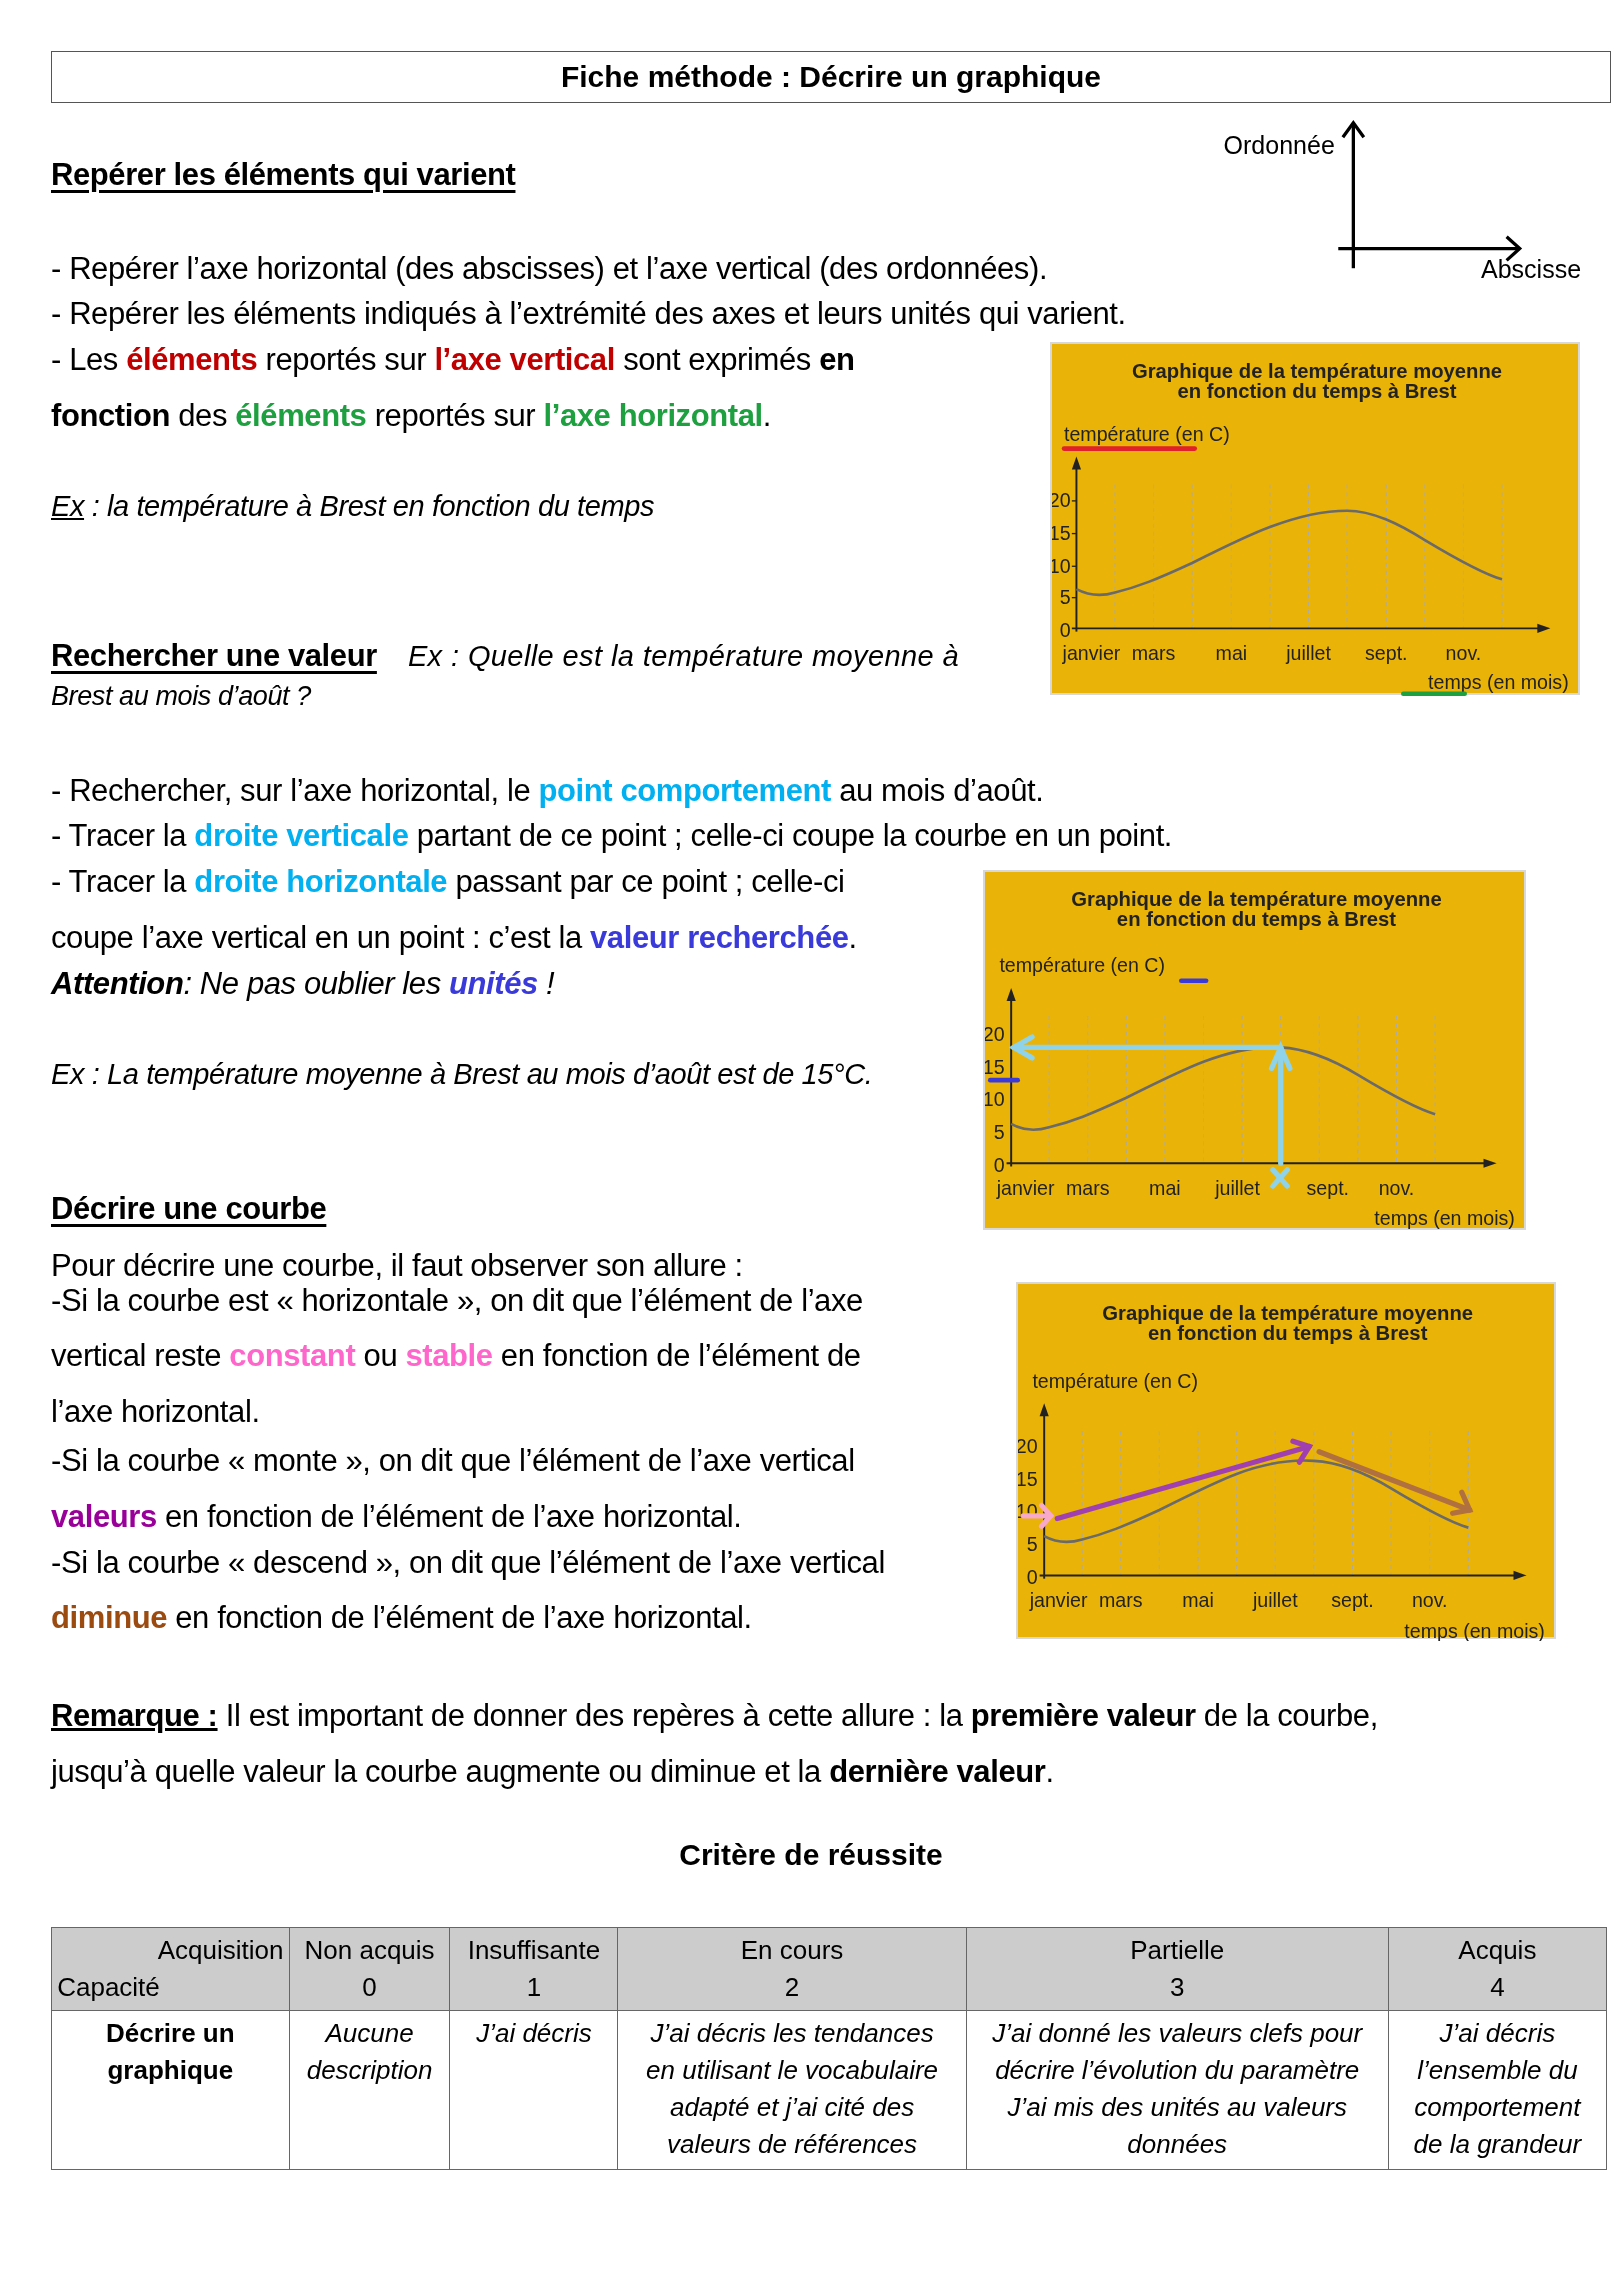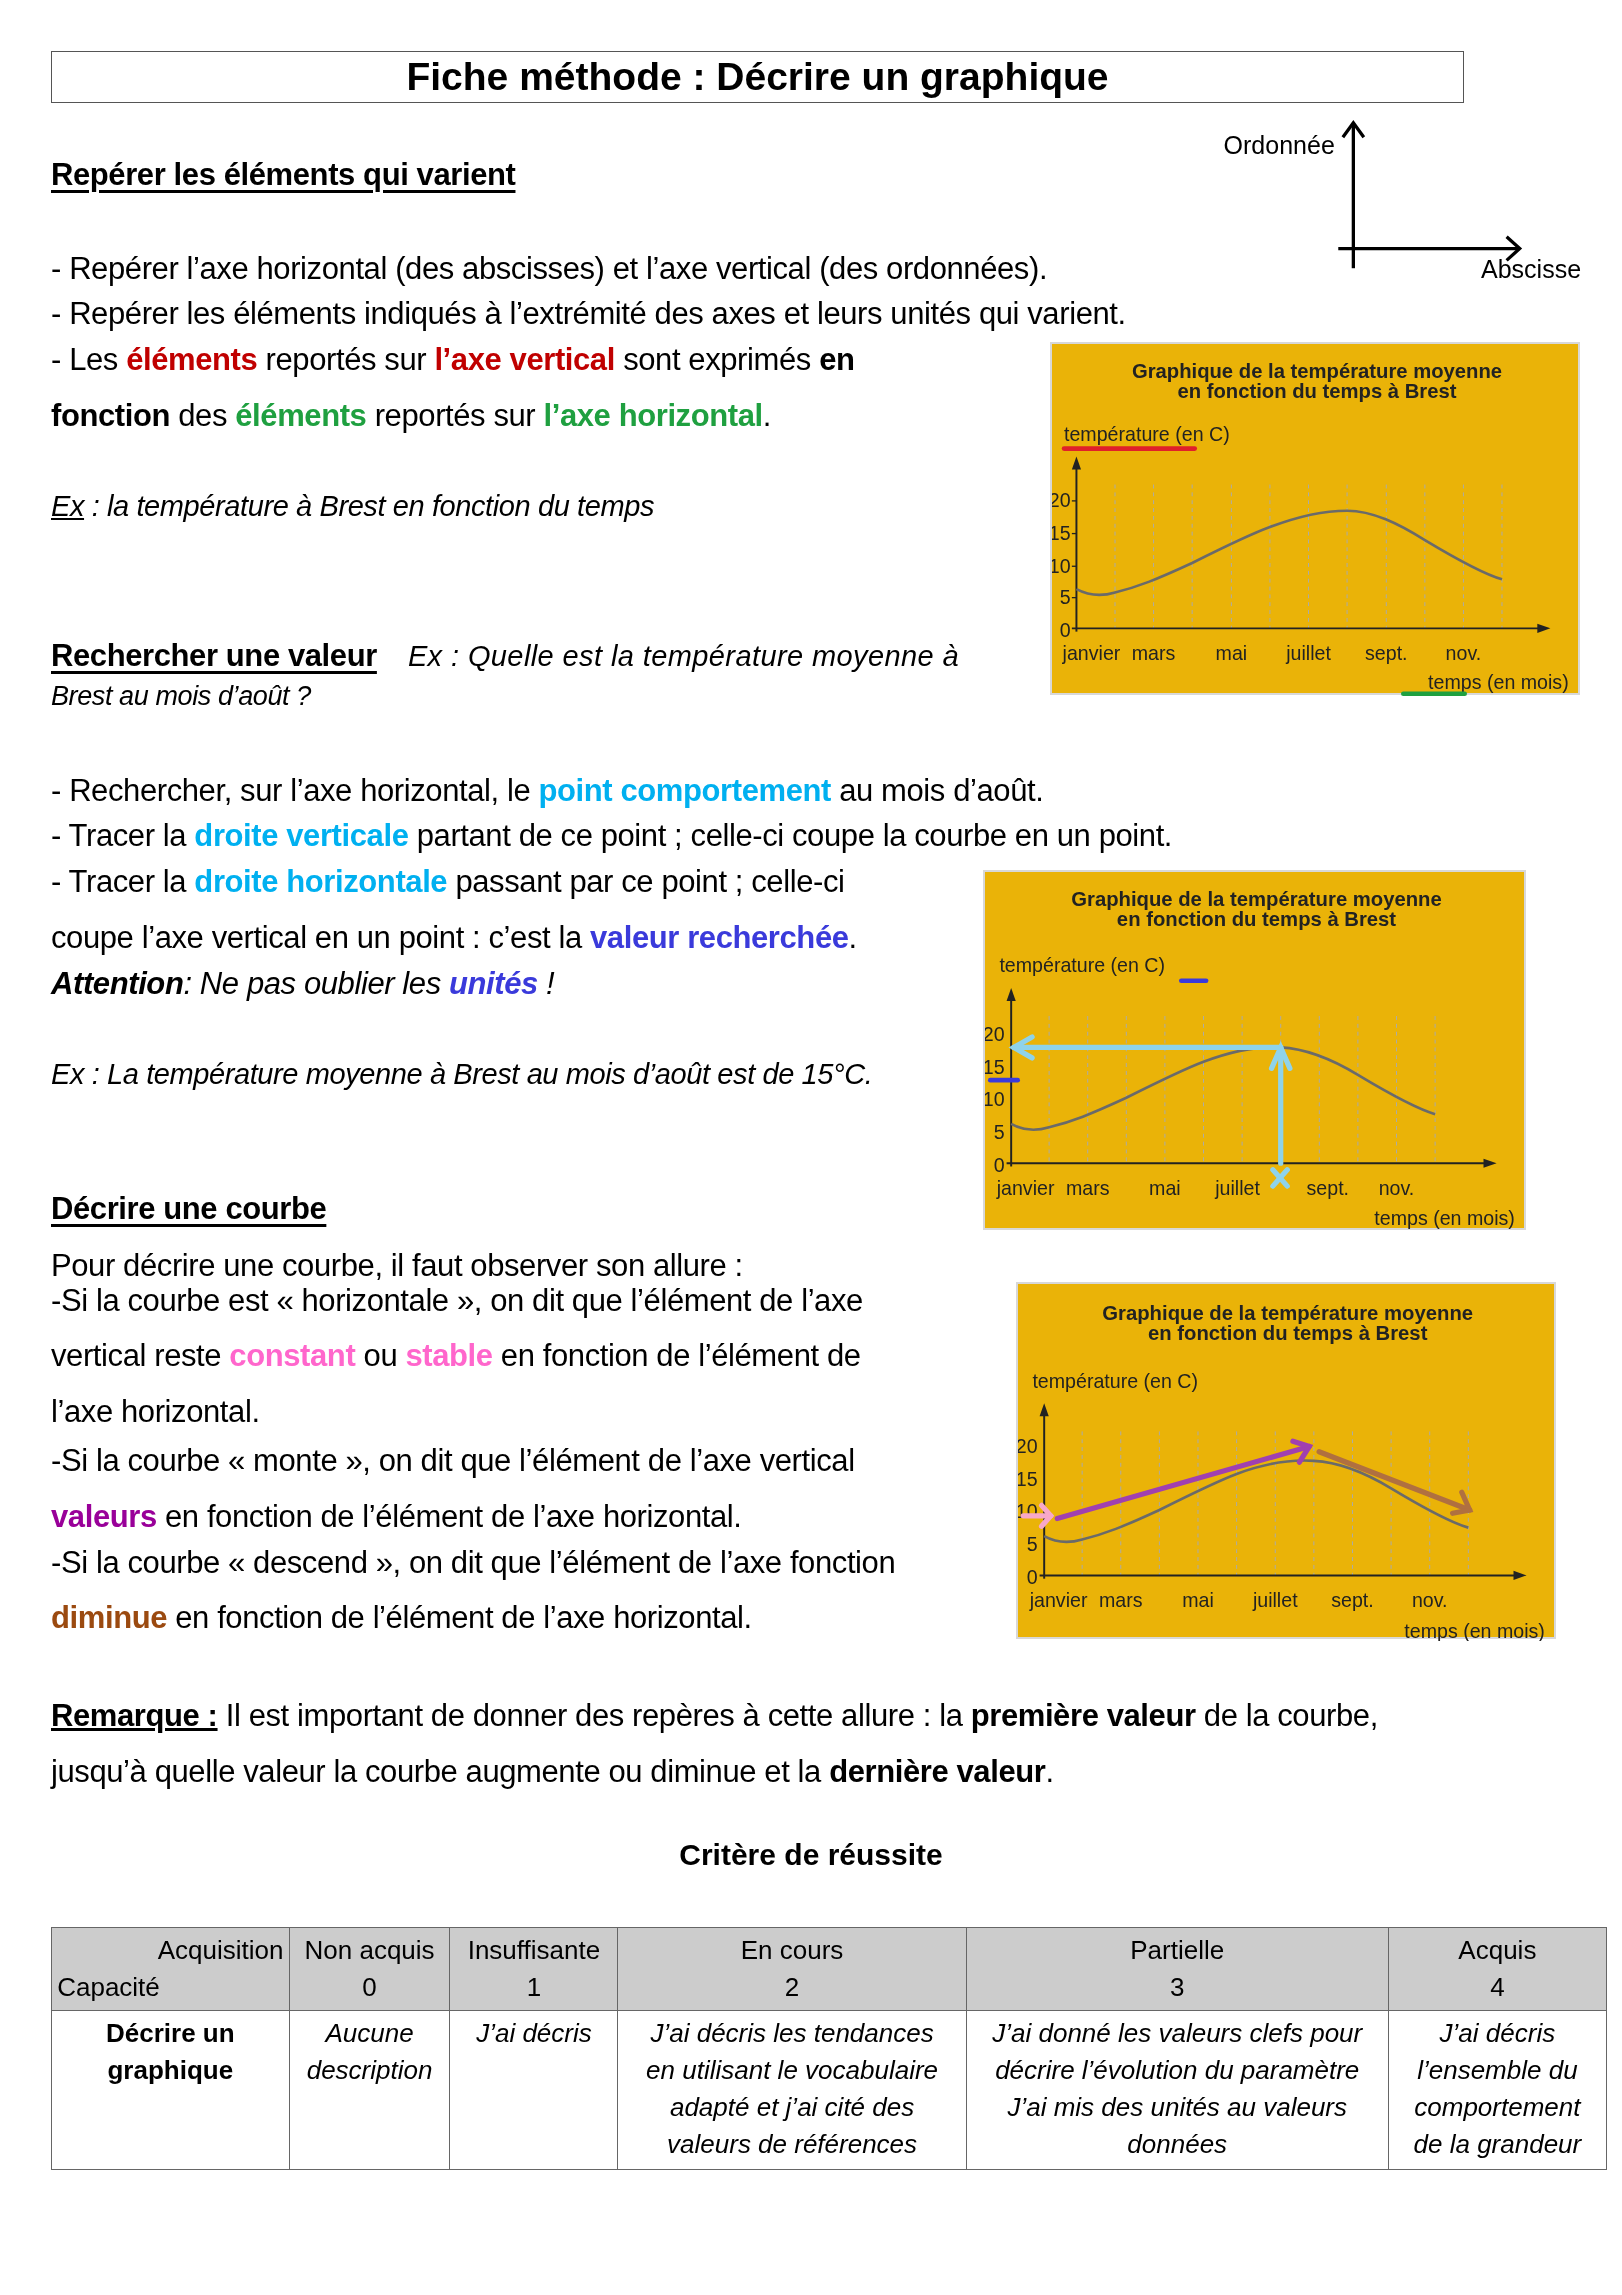--- a/index.html
+++ b/index.html
@@ -1,20 +1,20 @@
 <!DOCTYPE html>
 <html style="font-size:10.5px"><head>
 <meta charset="utf-8">
 <style>
   html, body { margin:0; padding:0; background:#ffffff; }
   body { width:1622px; height:2295px; position:relative; overflow:hidden;
          font-family:"Liberation Sans", sans-serif; color:#000; }
   .abs { position:absolute; }
-  .title-box { left:51px; top:51px; width:1413px; height:52px; border:1.3px solid #555;
-               box-sizing:border-box; text-align:center; font-weight:bold; font-size:39px; line-height:50px; }
+  .title-box { left:51px; top:51px; width:1560px; height:52px; border:1.3px solid #555;
+               box-sizing:border-box; text-align:center; font-weight:bold; font-size:30px; line-height:50px; }
   .line { position:absolute; left:51px; font-size:31px; line-height:39px; white-space:nowrap; letter-spacing:-0.4px; }
   .h { font-weight:bold; text-decoration:underline; text-decoration-thickness:2.6px; text-underline-offset:5.2px; }
   .b { font-weight:bold; }
   .i { font-style:italic; }
   .u { text-decoration:underline; }
   .red { color:#c00000; font-weight:bold; }
   .green { color:#1fa040; font-weight:bold; }
   .cyan { color:#00b0f0; font-weight:bold; }
   .blue { color:#3a3adb; font-weight:bold; }
   .pink { color:#ff66cc; font-weight:bold; }
@@ -197,21 +197,21 @@
 <div class="line" style="top:1235px;margin-top:11px;">Pour décrire une courbe, il faut observer son allure :</div>
 <div class="line" style="top:1281px;">-Si la courbe est « horizontale », on dit que l’élément de l’axe</div>
 <div class="line" style="top:1336px;">
   <span>vertical reste </span><span class="pink">constant</span><span> ou </span><span class="pink">stable</span><span> en fonction de l’élément de</span>
 </div>
 <div class="line" style="top:1392px;">l’axe horizontal.</div>
 <div class="line" style="top:1441px;">-Si la courbe « monte », on dit que l’élément de l’axe vertical</div>
 <div class="line" style="top:1497px;">
   <span class="purple">valeurs</span><span> en fonction de l’élément de l’axe horizontal.</span>
 </div>
-<div class="line" style="top:1543px;">-Si la courbe « descend », on dit que l’élément de l’axe fonction</div>
+<div class="line" style="top:1543px;">-Si la courbe « descend », on dit que l’élément de l’axe vertical</div>
 <div class="line" style="top:1598px;">
   <span class="brown">diminue</span><span> en fonction de l’élément de l’axe horizontal.</span>
 </div>
 
 <div class="chart-frame" style="left:1016px;top:1282px;width:540px;height:357px;">
   <svg width="540" height="357" viewBox="0 0 825 545">
     <text x="412" y="55" text-anchor="middle" font-size="31" font-weight="bold" font-family="Liberation Sans, sans-serif" fill="#222">Graphique de la température moyenne</text>
     <text x="412" y="86" text-anchor="middle" font-size="31" font-weight="bold" font-family="Liberation Sans, sans-serif" fill="#222">en fonction du temps à Brest</text>
     <text x="22" y="158" font-size="30" font-family="Liberation Sans, sans-serif" fill="#222">température (en C)</text>
     <g stroke="#aaa" stroke-width="1.5" stroke-dasharray="6,6">

